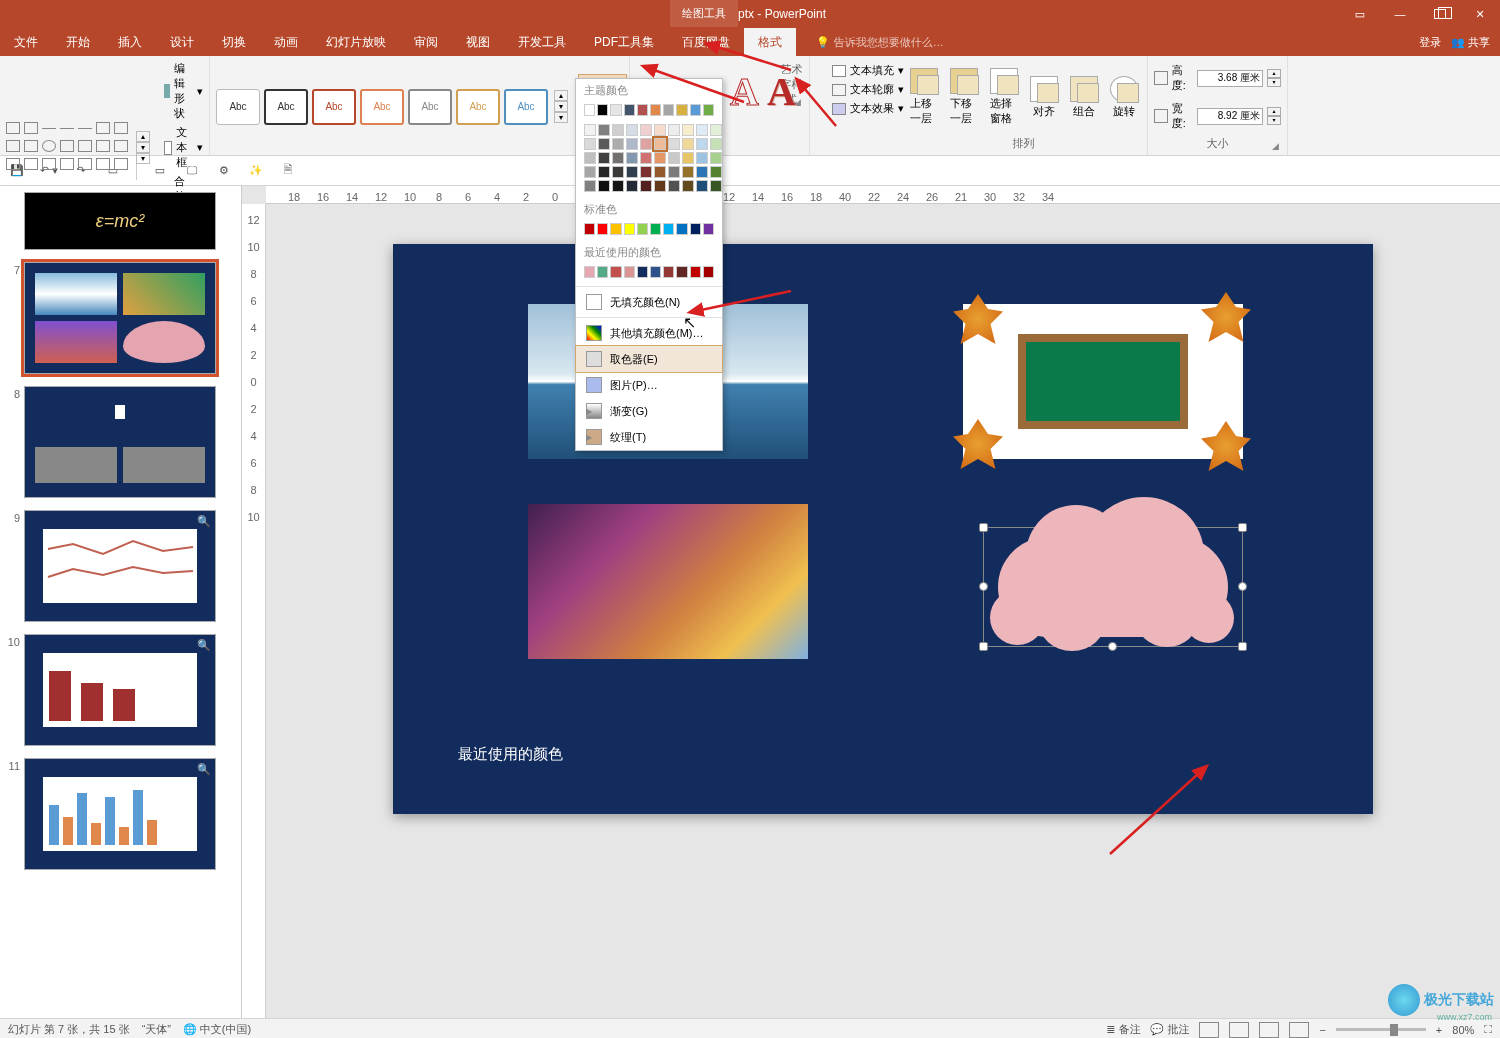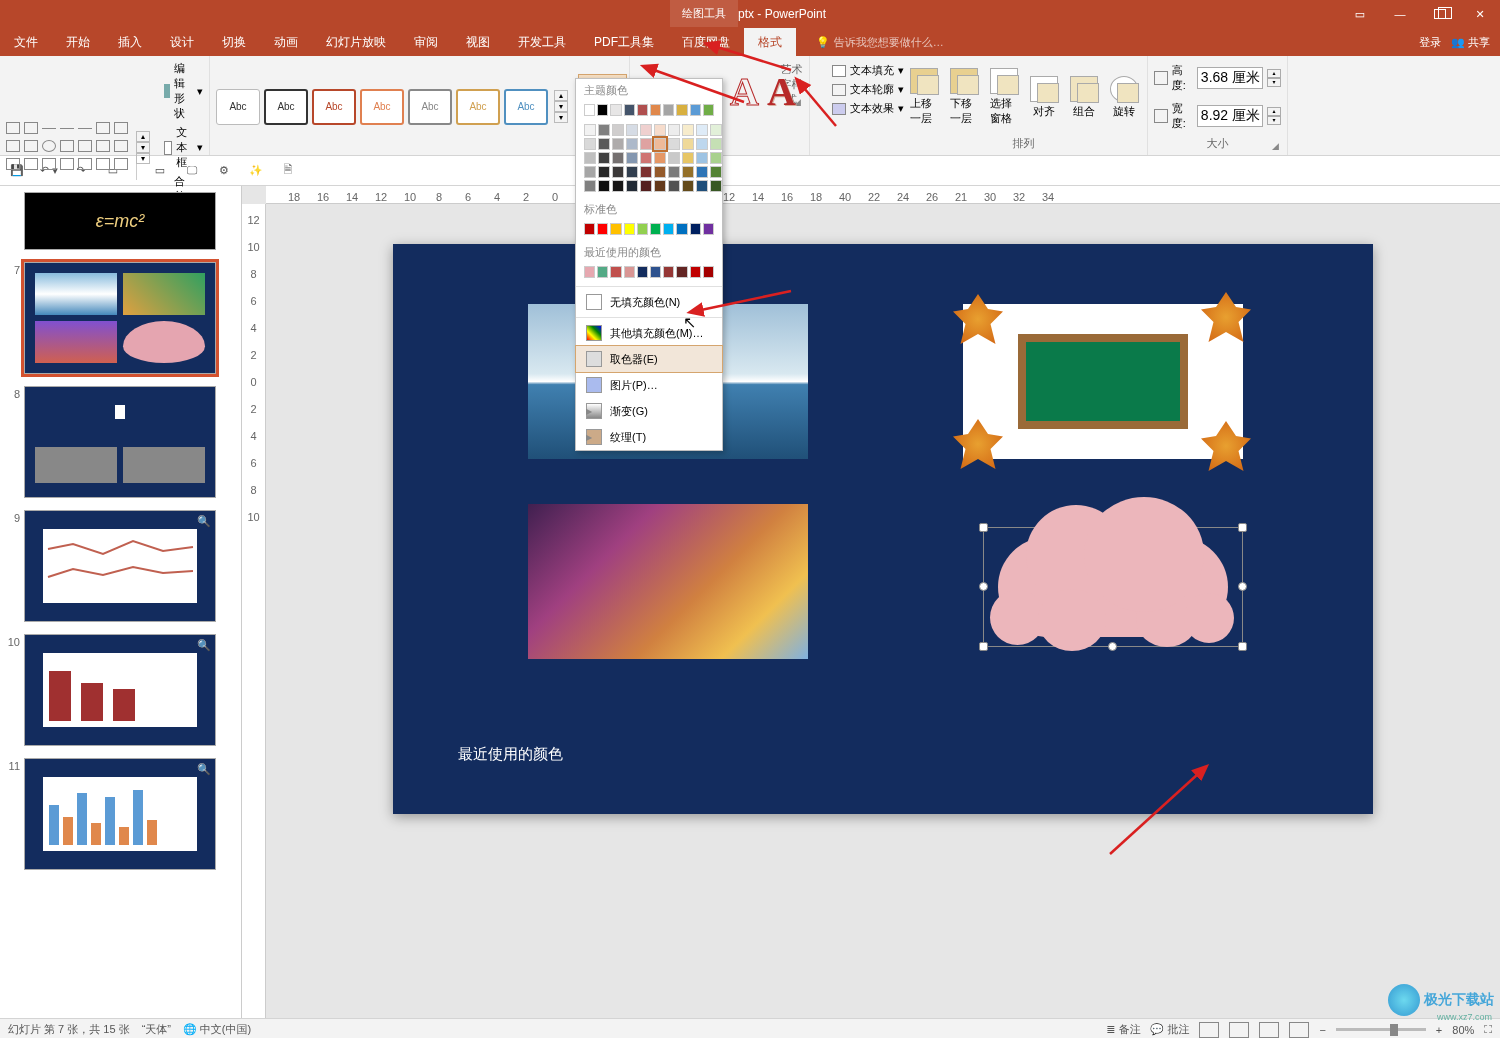--- a/index.html
+++ b/index.html
@@ -77,21 +77,21 @@
 .ribbon-textbtn .sq { width: 14px; height: 12px; border: 1px solid #888; display: inline-block; }
 
 
 .arrange-btn { display: flex; flex-direction: column; align-items: center; gap: 2px; padding: 2px 4px; }
 .arrange-ico { width: 28px; height: 26px; background: #e8d090; border: 1px solid #aaa; position: relative; }
 .arrange-ico::after { content: ''; position: absolute; width: 20px; height: 18px; background: #f0e4c0; border: 1px solid #aaa; top: 6px; left: 6px; }
 
 
 .size-row { display: flex; align-items: center; gap: 4px; margin: 2px 0; }
 .size-row .ico { width: 16px; height: 14px; border: 1px solid #888; }
-.size-row input { width: 66px; padding: 2px; border: 1px solid #ababab; font-size: 14px; text-align: right; }
+.size-row input { width: 66px; padding: 2px; border: 1px solid #ababab; font-size: 10px; text-align: right; }
 .size-spin { display: flex; flex-direction: column; }
 .size-spin div { width: 14px; height: 9px; border: 1px solid #ababab; font-size: 6px; text-align: center; line-height: 6px; }
 
 
 .qat { background: #fff; height: 30px; display: flex; align-items: center; padding: 0 8px; gap: 14px; border-bottom: 1px solid #d4d4d4; }
 .qat .qi { width: 18px; height: 18px; display: flex; align-items: center; justify-content: center; color: #505050; }
 
 
 .main { display: flex; height: 832px; background: #e6e6e6; }
 .thumb-panel { width: 242px; background: #fff; overflow-y: auto; border-right: 1px solid #ccc; }

